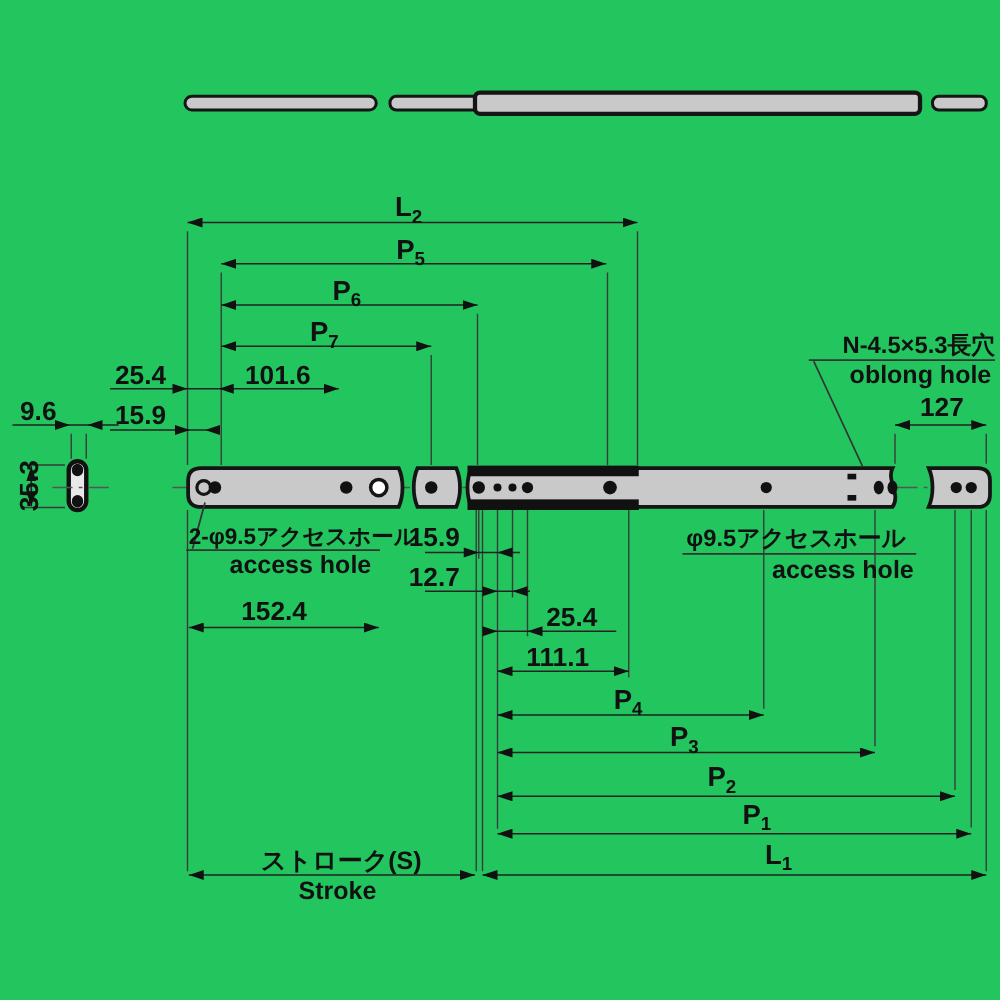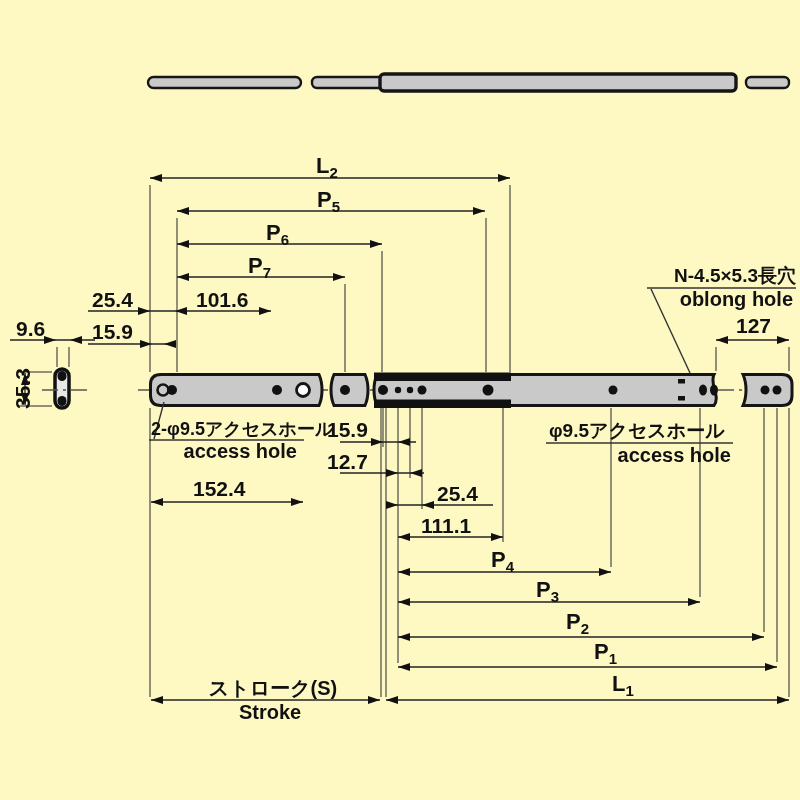--- a/index.html
+++ b/index.html
@@ -1,16 +1,16 @@
 <!DOCTYPE html>
 <html><head>
 <meta charset="utf-8">
 <style>
   html,body{margin:0;padding:0;background:#ffffff;}
-  .stage{width:800px;height:800px;position:relative;background:#fef9c3;overflow:hidden;}
+  .stage{width:800px;height:800px;position:relative;background:#22c55e;overflow:hidden;}
   svg{display:block;}
   .outline{fill:#c9c9c9;stroke:#151515;stroke-width:3;}
   .barthin{fill:#c9c9c9;stroke:#151515;stroke-width:2.4;}
   .barthick{fill:#c9c9c9;stroke:#151515;stroke-width:3.4;}
   .thin{stroke:#3a3a3a;stroke-width:1.1;fill:none;}
   .dim{stroke:#222;stroke-width:1.3;fill:none;}
   .lead{stroke:#333;stroke-width:1.4;fill:none;}
   .arrow{fill:#111;stroke:none;}
   .center{stroke:#555;stroke-width:1.3;stroke-dasharray:16 5 3 5;fill:none;}
   .band{fill:#111;stroke:none;}

